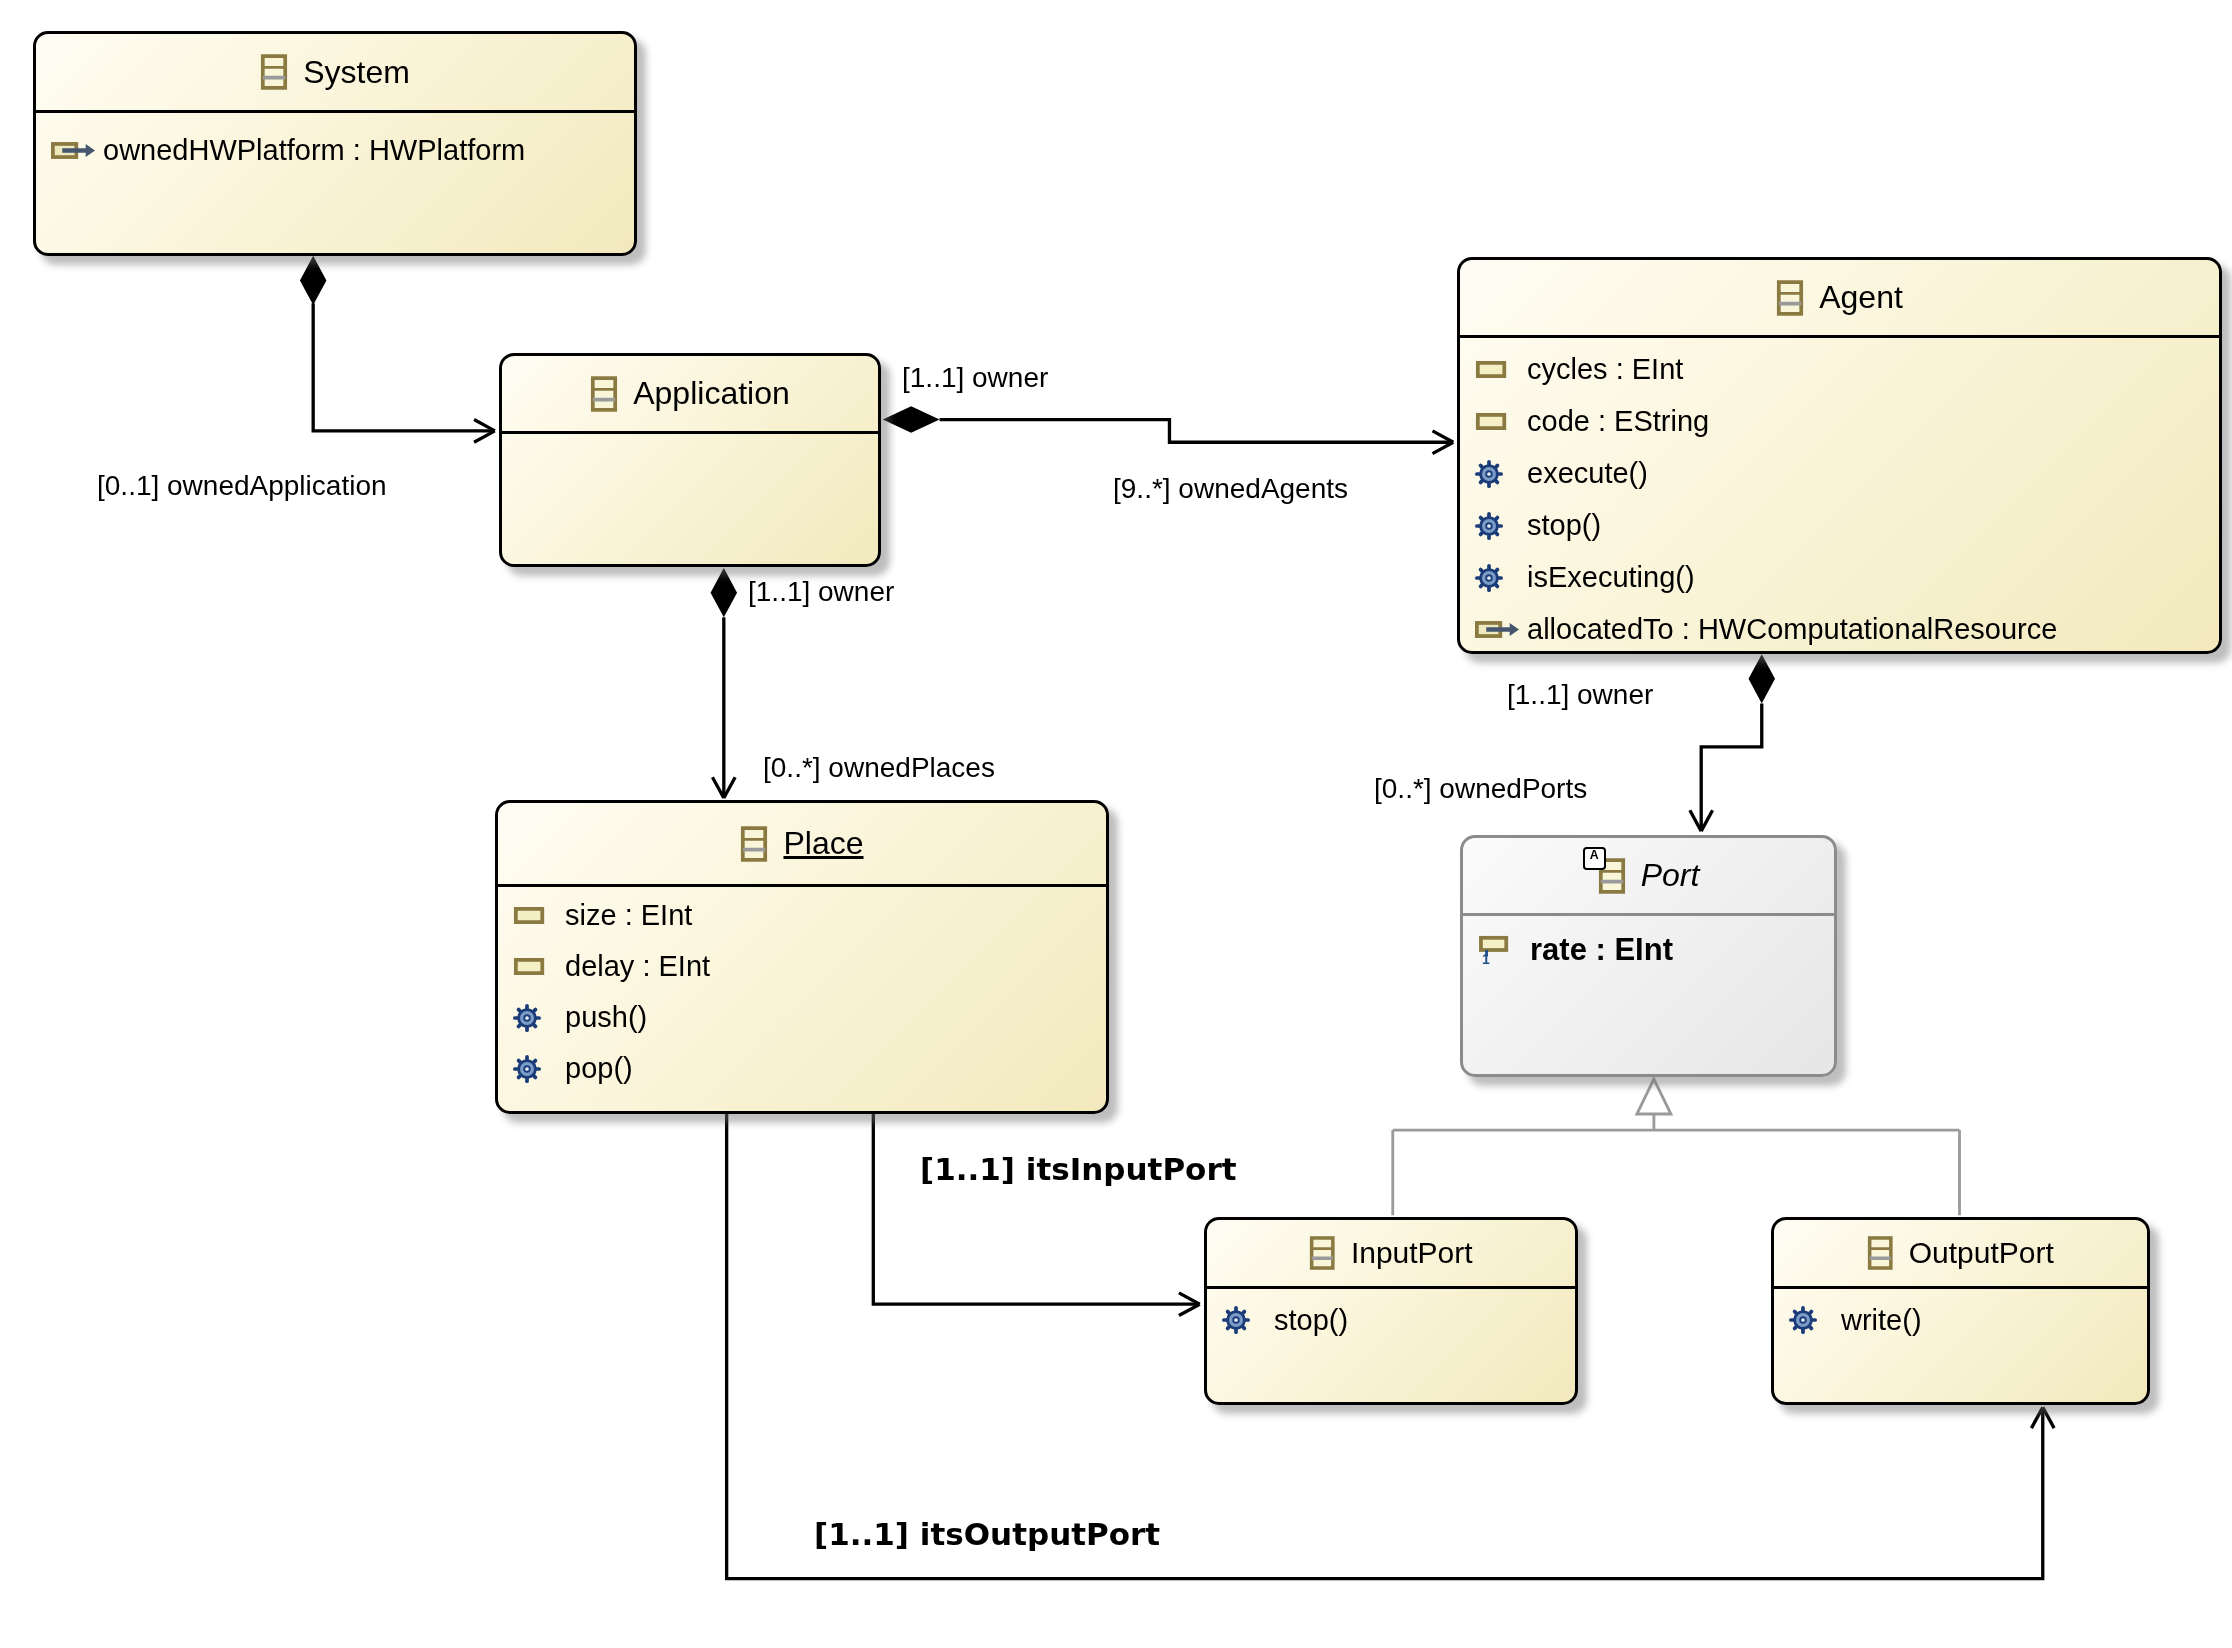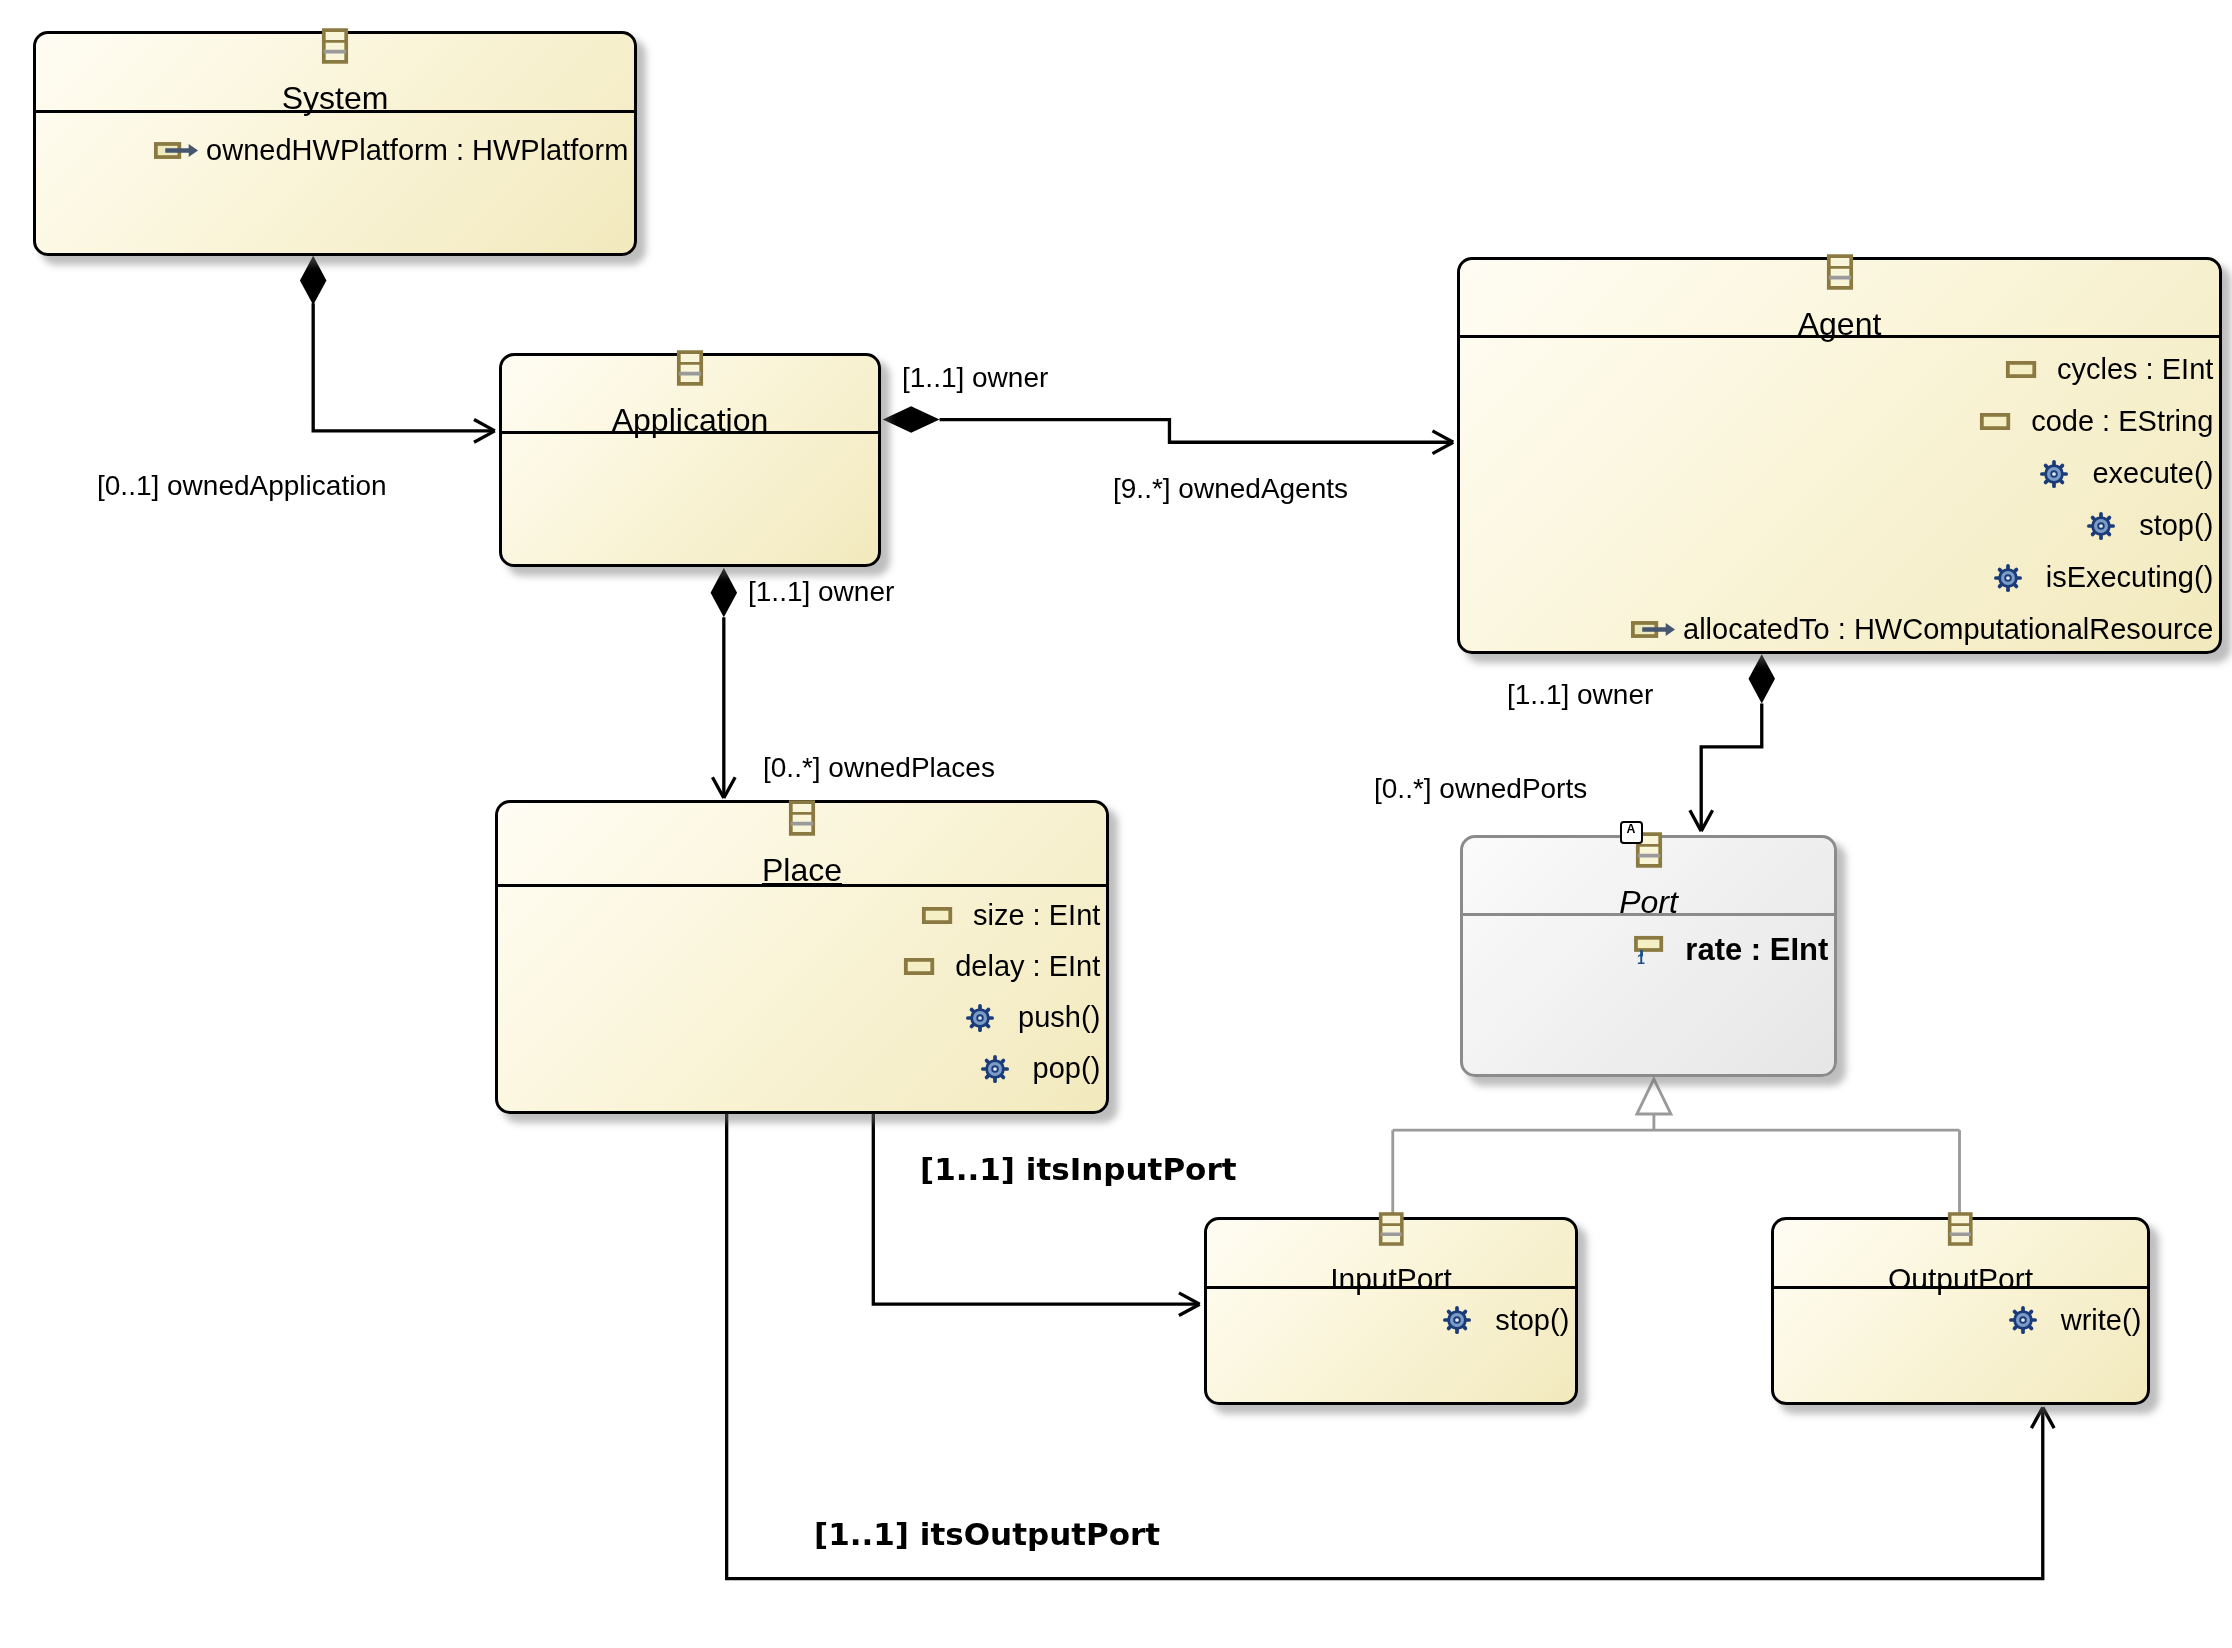--- a/index.html
+++ b/index.html
@@ -9,24 +9,24 @@
   }
   #edges{position:absolute;left:0;top:0;}
   .box{
     position:absolute;box-sizing:border-box;
     border:3.8px solid #000;border-radius:15px;
     background:linear-gradient(135deg,#fffdf4 0%,#faf5da 45%,#f2e9bd 100%);
     box-shadow:8.5px 8.5px 7.6px rgba(110,110,110,0.45);
   }
   .box .title{
     display:flex;align-items:center;justify-content:center;gap:15px;
-    border-bottom:3.8px solid #000;font-size:32px;box-sizing:border-box;flex-direction:column;
+    border-bottom:3.8px solid #000;font-size:32px;box-sizing:border-box;
   }
   .members{display:flex;flex-direction:column;overflow:hidden;padding-left:15px;padding-right:5.7px;}
-  .member{display:flex;align-items:center;gap:3px;font-size:29px;white-space:nowrap;flex:none;justify-content:flex-end;}
+  .member{display:flex;align-items:center;gap:3px;font-size:29px;white-space:nowrap;flex:none;}
   .micon{width:49px;flex:none;display:flex;align-items:center;}
   .m55 .member{height:52px}
   .m54 .member{height:51px}
   .m52 .member{height:49px}
   .box.abstract{
     border-color:#8b8b8b;
     background:linear-gradient(135deg,#fbfbfb 0%,#f0f0f0 50%,#e6e6e6 100%);
   }
   .box.abstract .title{border-bottom-color:#8b8b8b;}
   .box.abstract .title .ttext{font-style:italic;}

